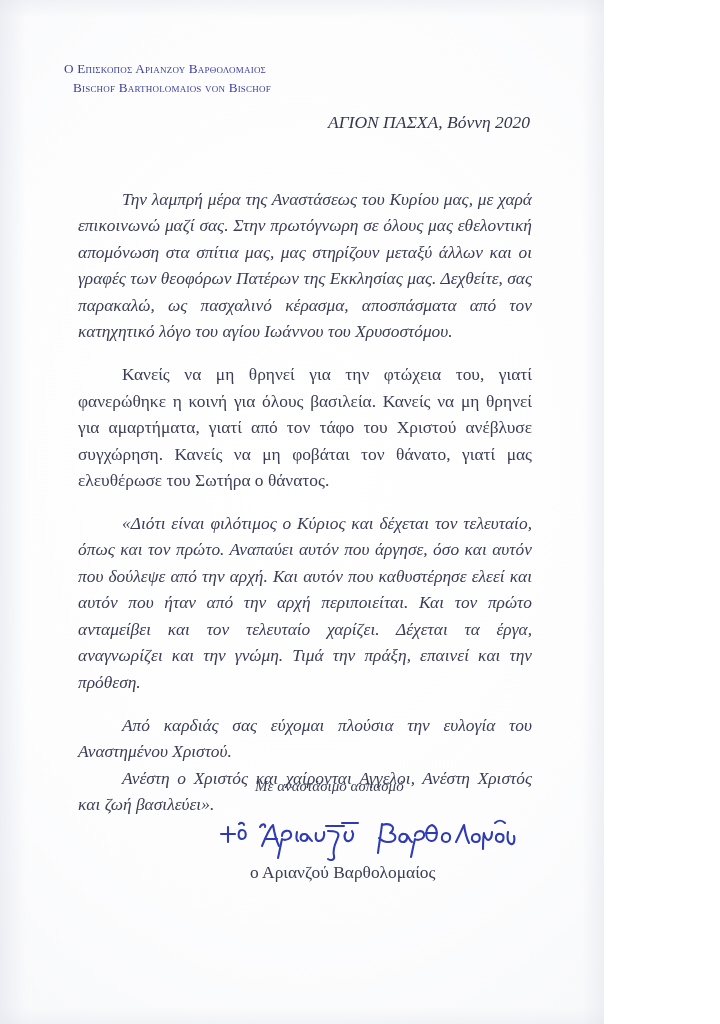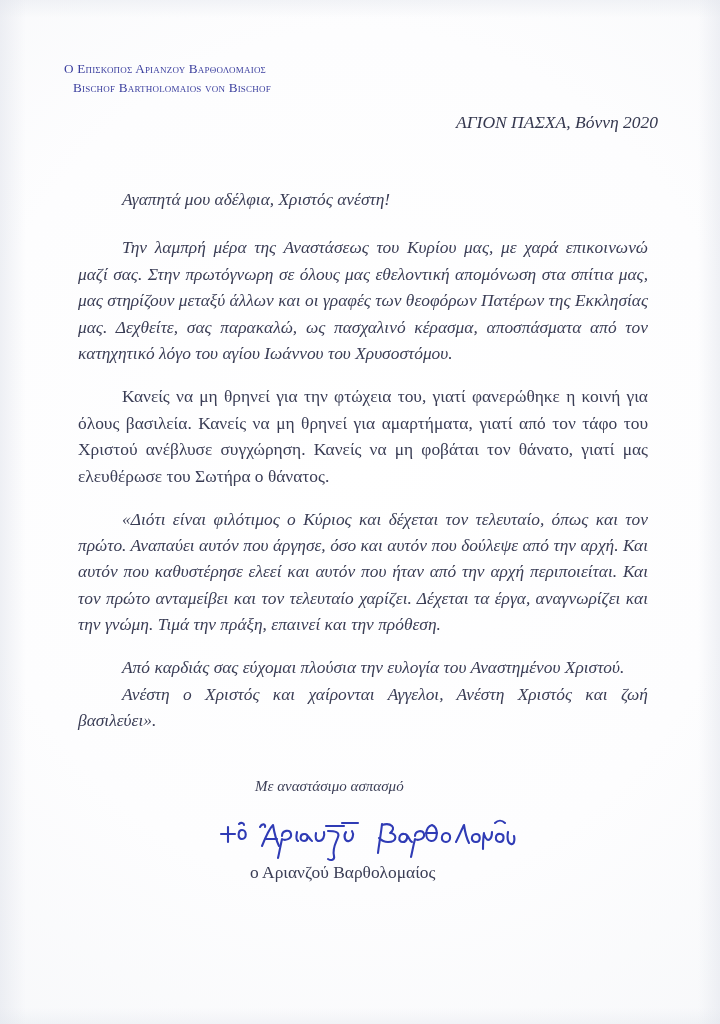--- a/index.html
+++ b/index.html
@@ -9,21 +9,21 @@
   body {
     width: 720px;
     height: 1024px;
     background: #ffffff;
     font-family: "Liberation Serif", "DejaVu Serif", serif;
     overflow: hidden;
   }
 
   .page {
     position: relative;
-    width: 720px;
+    width: 604px;
     height: 1024px;
     background:
       radial-gradient(ellipse 90% 70% at 50% 45%, #ffffff 0%, #fdfdfe 60%, #f7f8fa 100%);
     box-sizing: border-box;
   }
 
   
   .scan-edge {
     position: absolute;
     inset: 0;
@@ -50,21 +50,21 @@
     letter-spacing: 0.2px;
     white-space: nowrap;
   }
   .letterhead-line.second {
     padding-left: 9px;
   }
 
   
   .dateline {
     position: absolute;
-    right: 62px;
+    right: 74px;
     top: 112px;
     font-style: italic;
     font-size: 17.5px;
     color: #35384f;
     white-space: nowrap;
   }
 
   
   .body {
     position: absolute;
@@ -130,21 +130,20 @@
   <div class="scan-edge"></div>
 
   <div class="letterhead">
     <div class="letterhead-line">Ο Επισκοπος Αριανζου Βαρθολομαιος</div>
     <div class="letterhead-line second">Bischof Bartholomaios von Bischof</div>
   </div>
 
   <div class="dateline">ΑΓΙΟΝ ΠΑΣΧΑ, Βόννη 2020</div>
 
   <div class="body">
-    <p class="para italic greeting">Αγαπητά μου αδέλφια, Χριστός ανέστη!</p>
 
     <p class="para italic">Την λαμπρή μέρα της Αναστάσεως του Κυρίου μας, με χαρά επικοινωνώ μαζί σας. Στην πρωτόγνωρη σε όλους μας εθελοντική απομόνωση στα σπίτια μας, μας στηρίζουν μεταξύ άλλων και οι γραφές των θεοφόρων Πατέρων της Εκκλησίας μας. Δεχθείτε, σας παρακαλώ, ως πασχαλινό κέρασμα, αποσπάσματα από τον κατηχητικό λόγο του αγίου Ιωάννου του Χρυσοστόμου.</p>
 
     <p class="para upright">Κανείς να μη θρηνεί για την φτώχεια του, γιατί φανερώθηκε η κοινή για όλους βασιλεία. Κανείς να μη θρηνεί για αμαρτήματα, γιατί από τον τάφο του Χριστού ανέβλυσε συγχώρηση. Κανείς να μη φοβάται τον θάνατο, γιατί μας ελευθέρωσε του Σωτήρα ο θάνατος.</p>
 
     <p class="para italic">«Διότι είναι φιλότιμος ο Κύριος και δέχεται τον τελευταίο, όπως και τον πρώτο. Αναπαύει αυτόν που άργησε, όσο και αυτόν που δούλεψε από την αρχή. Και αυτόν που καθυστέρησε ελεεί και αυτόν που ήταν από την αρχή περιποιείται. Και τον πρώτο ανταμείβει και τον τελευταίο χαρίζει. Δέχεται τα έργα, αναγνωρίζει και την γνώμη. Τιμά την πράξη, επαινεί και την πρόθεση.</p>
 
     <p class="para italic last-line-left">Από καρδιάς σας εύχομαι πλούσια την ευλογία του Αναστημένου Χριστού.</p>
 
     <p class="para italic">Ανέστη ο Χριστός και χαίρονται Αγγελοι, Ανέστη Χριστός και ζωή βασιλεύει».</p>

